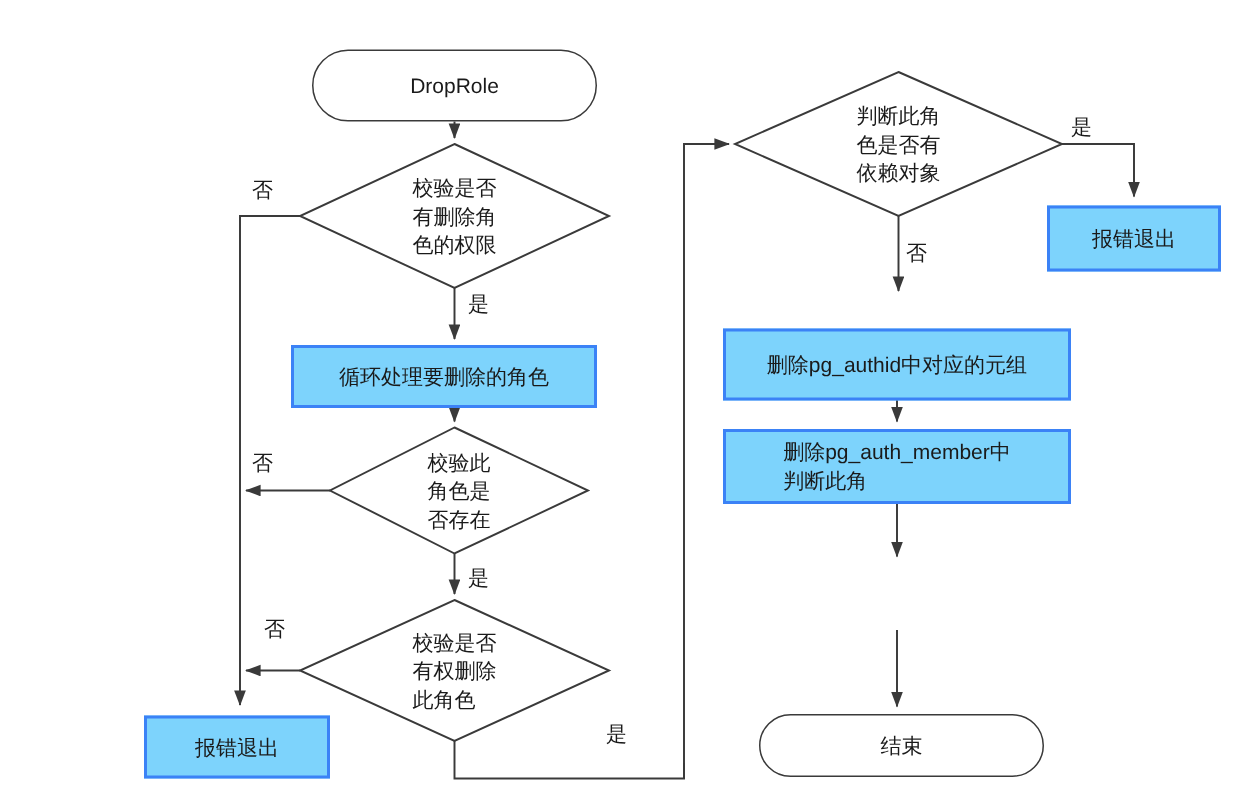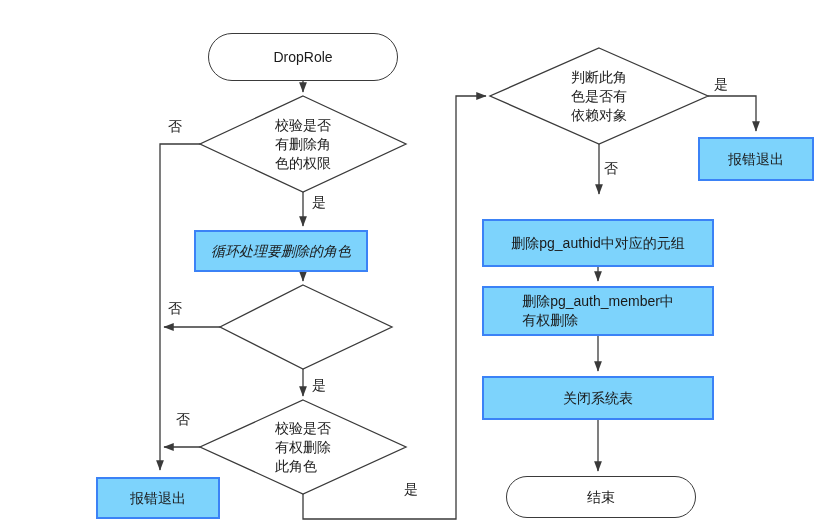--- a/index.html
+++ b/index.html
@@ -115,24 +115,29 @@
   <div class="node terminal" style="left:208px;top:33px;width:190px;height:48px;">
     <span>DropRole</span>
   </div>
 
   <div class="node decision" style="left:200px;top:96px;width:206px;height:96px;">
     <span class="dlabel">校验是否
 有删除角
 色的权限</span>
   </div>
 
-  <div class="node process" style="left:194px;top:230px;width:174px;height:42px;font-style:italic;">
+  <div class="node process" style="left:194px;top:230px;width:204px;height:42px;">
     <span>循环处理要删除的角色</span>
   </div>
 
+  <div class="node decision" style="left:220px;top:285px;width:172px;height:84px;">
+    <span class="dlabel">校验此
+角色是
+否存在</span>
+  </div>
 
   <div class="node decision" style="left:200px;top:400px;width:206px;height:94px;">
     <span class="dlabel">校验是否
 有权删除
 此角色</span>
   </div>
 
   <div class="node process" style="left:96px;top:477px;width:124px;height:42px;">
     <span>报错退出</span>
   </div>
@@ -146,26 +151,23 @@
   <div class="node process" style="left:698px;top:137px;width:116px;height:44px;">
     <span>报错退出</span>
   </div>
 
   <div class="node process" style="left:482px;top:199px;width:232px;height:48px;margin-top:20px;">
     <span>删除pg_authid中对应的元组</span>
   </div>
 
   <div class="node process" style="left:482px;top:286px;width:232px;height:50px;">
     <span>删除pg_auth_member中
-有权删除</span>
+判断此角</span>
   </div>
 
-  <div class="node process" style="left:482px;top:376px;width:232px;height:44px;">
-    <span>关闭系统表</span>
-  </div>
 
   <div class="node terminal" style="left:506px;top:476px;width:190px;height:42px;">
     <span>结束</span>
   </div>
 
   <div class="edge-label" style="left:168px;top:118px;">否</div>
   <div class="edge-label" style="left:312px;top:194px;">是</div>
   <div class="edge-label" style="left:168px;top:300px;">否</div>
   <div class="edge-label" style="left:312px;top:377px;">是</div>
   <div class="edge-label" style="left:176px;top:411px;">否</div>

